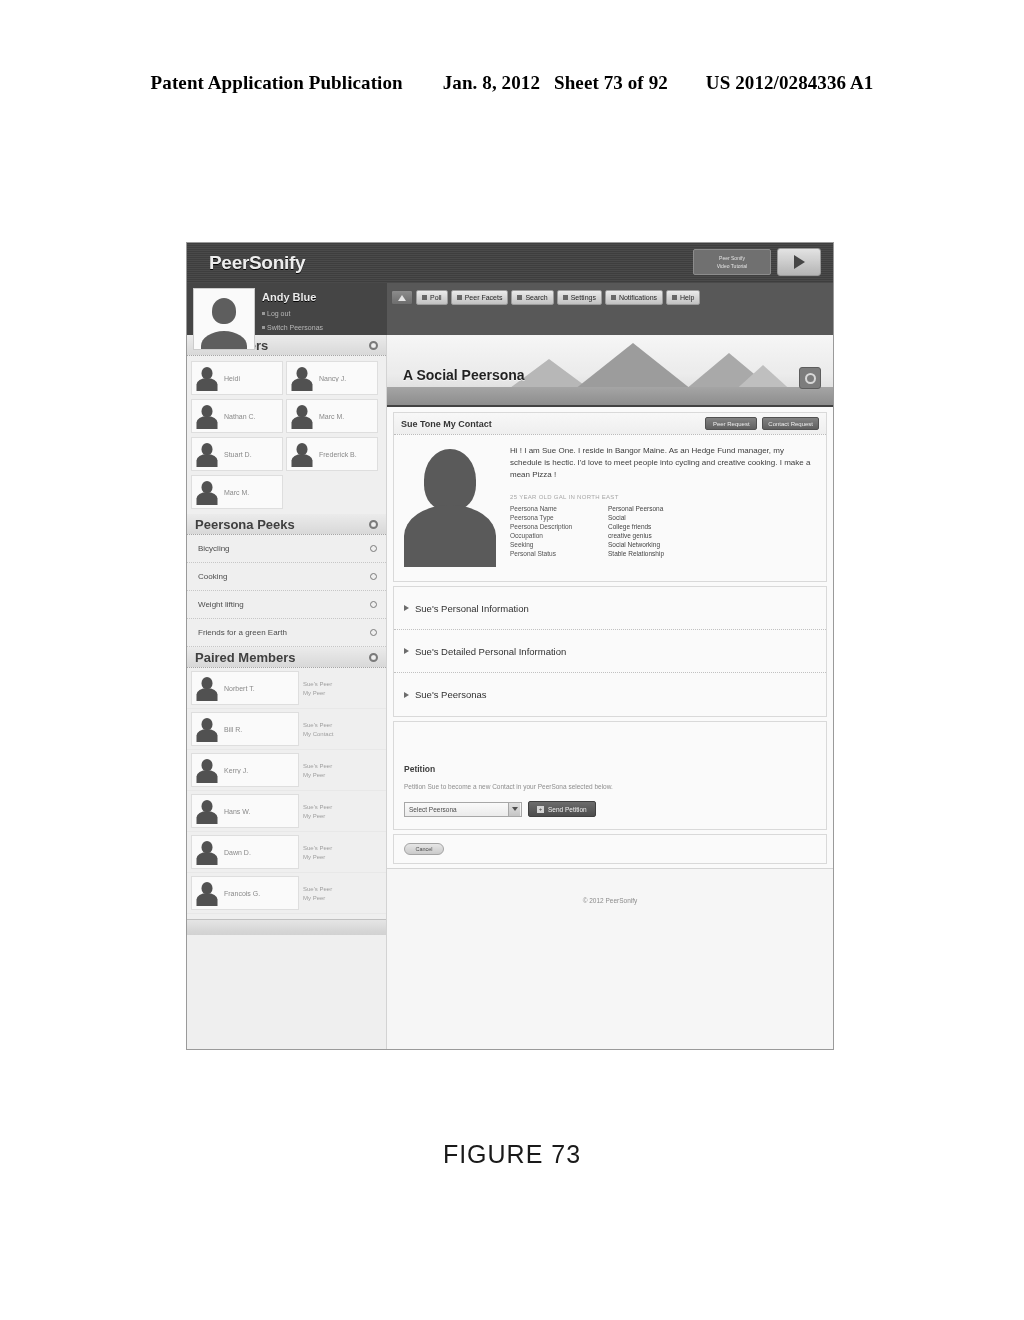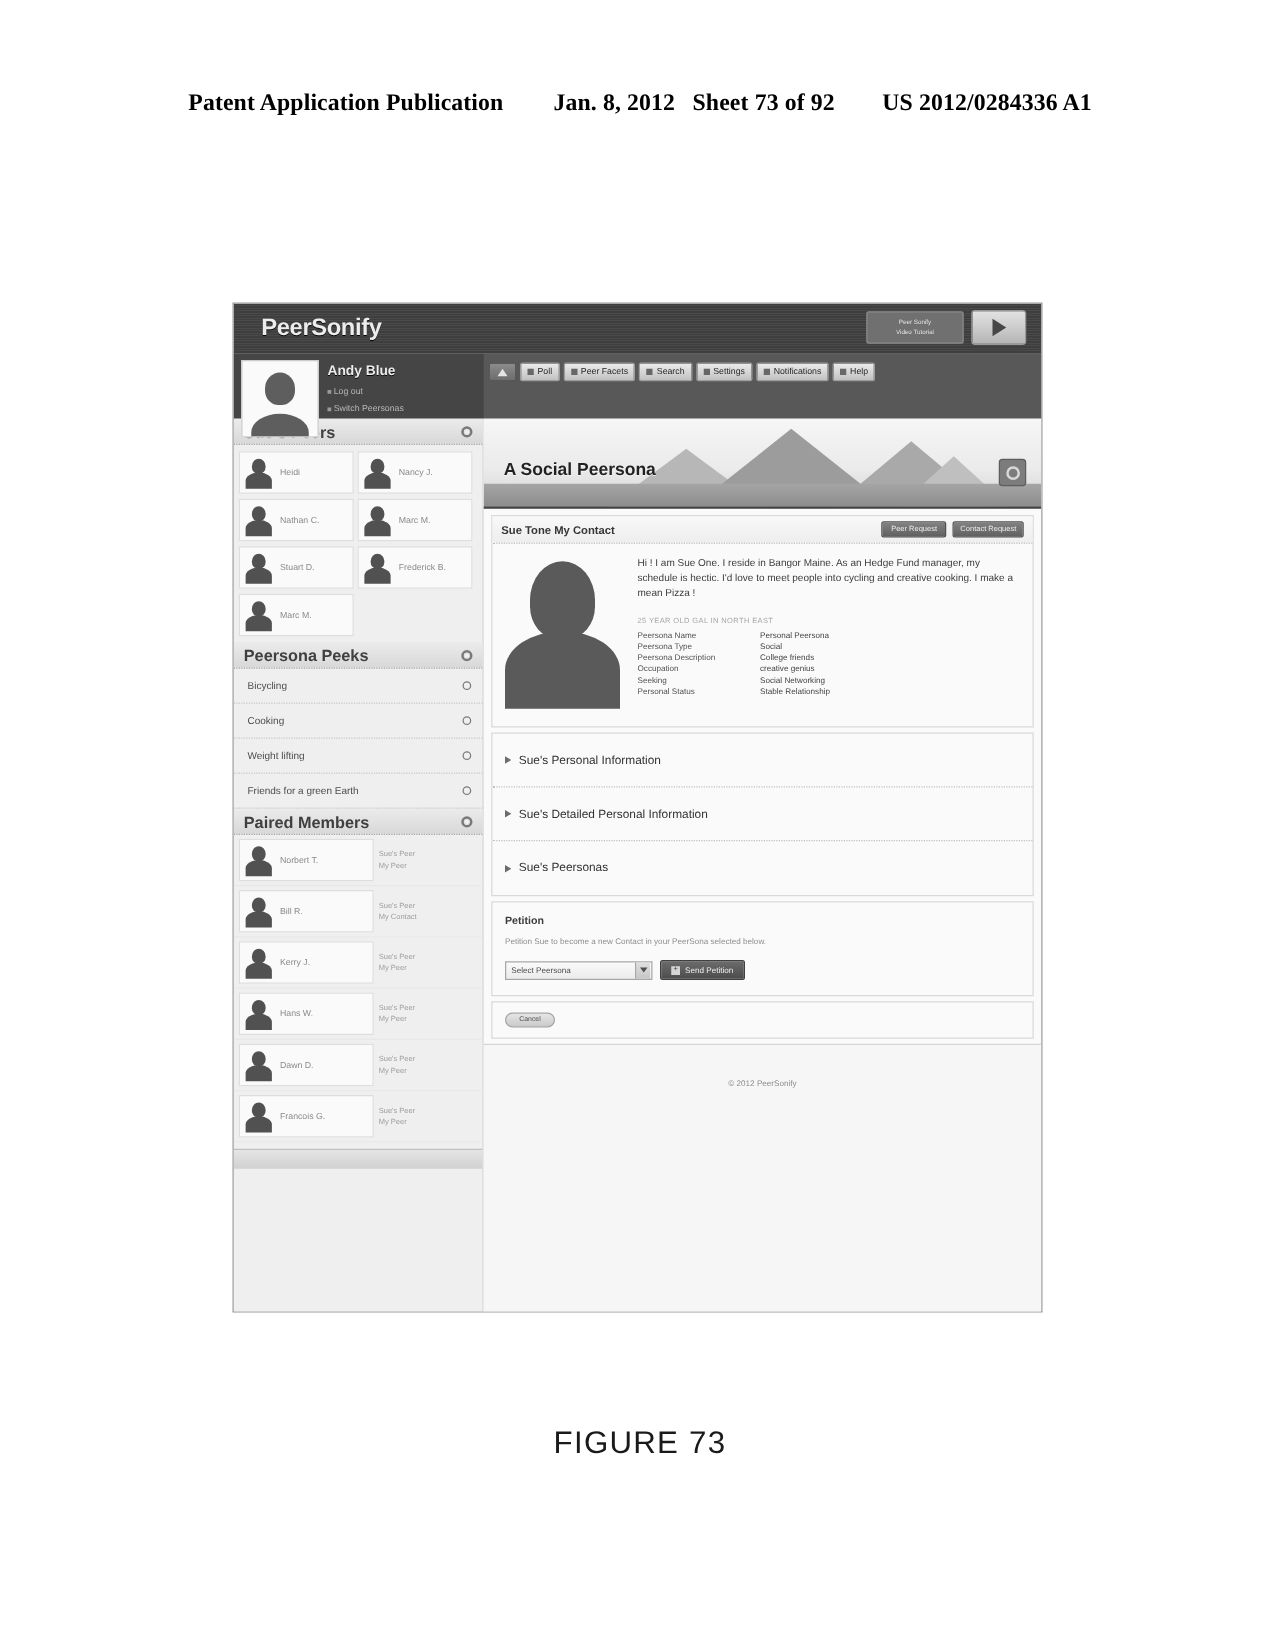--- a/index.html
+++ b/index.html
@@ -422,20 +422,21 @@
   }
   .acc-label {
     font-size: 9.5px; font-weight: normal; color: #2e2e2e;
     white-space: nowrap;
   }
 
   .petition-card { padding: 9px 10px 12px 10px; }
   .petition-title {
     font-size: 8.5px; font-weight: bold; color: #3a3a3a;
     margin-bottom: 9px;
+    margin-top: 33px;
   }
   .petition-desc {
     font-size: 6.5px; color: #8e8e8e;
     margin-bottom: 11px;
   }
   .petition-controls { display: flex; align-items: center; gap: 6px; }
   .select-box {
     width: 118px; height: 15px;
     background: linear-gradient(#ffffff, #f0f0f0);
     border: 1px solid #a9a9a9;

